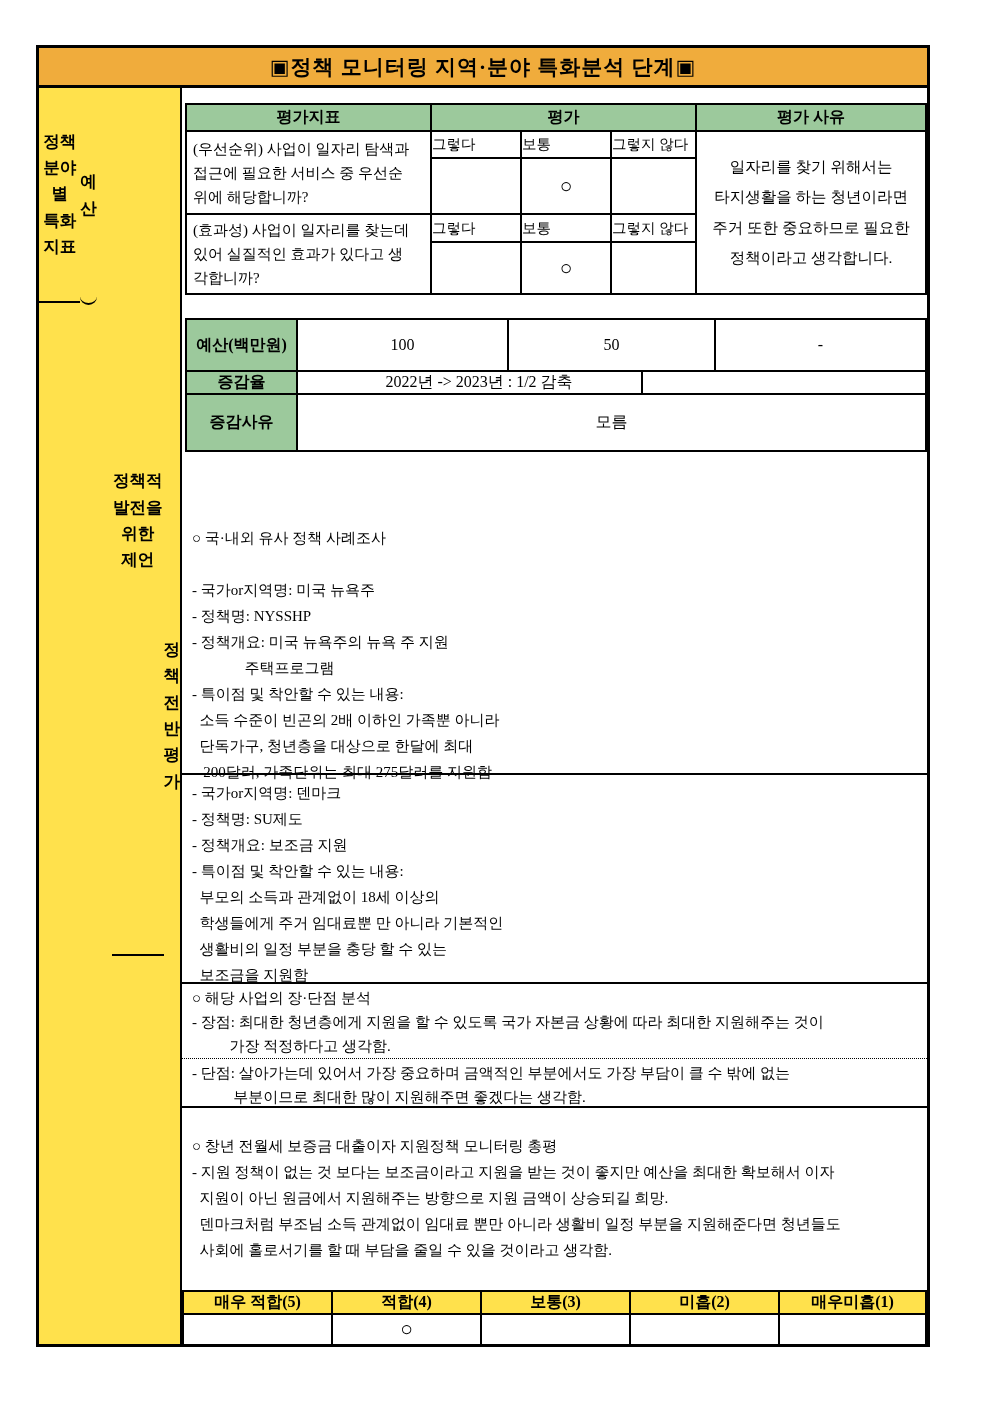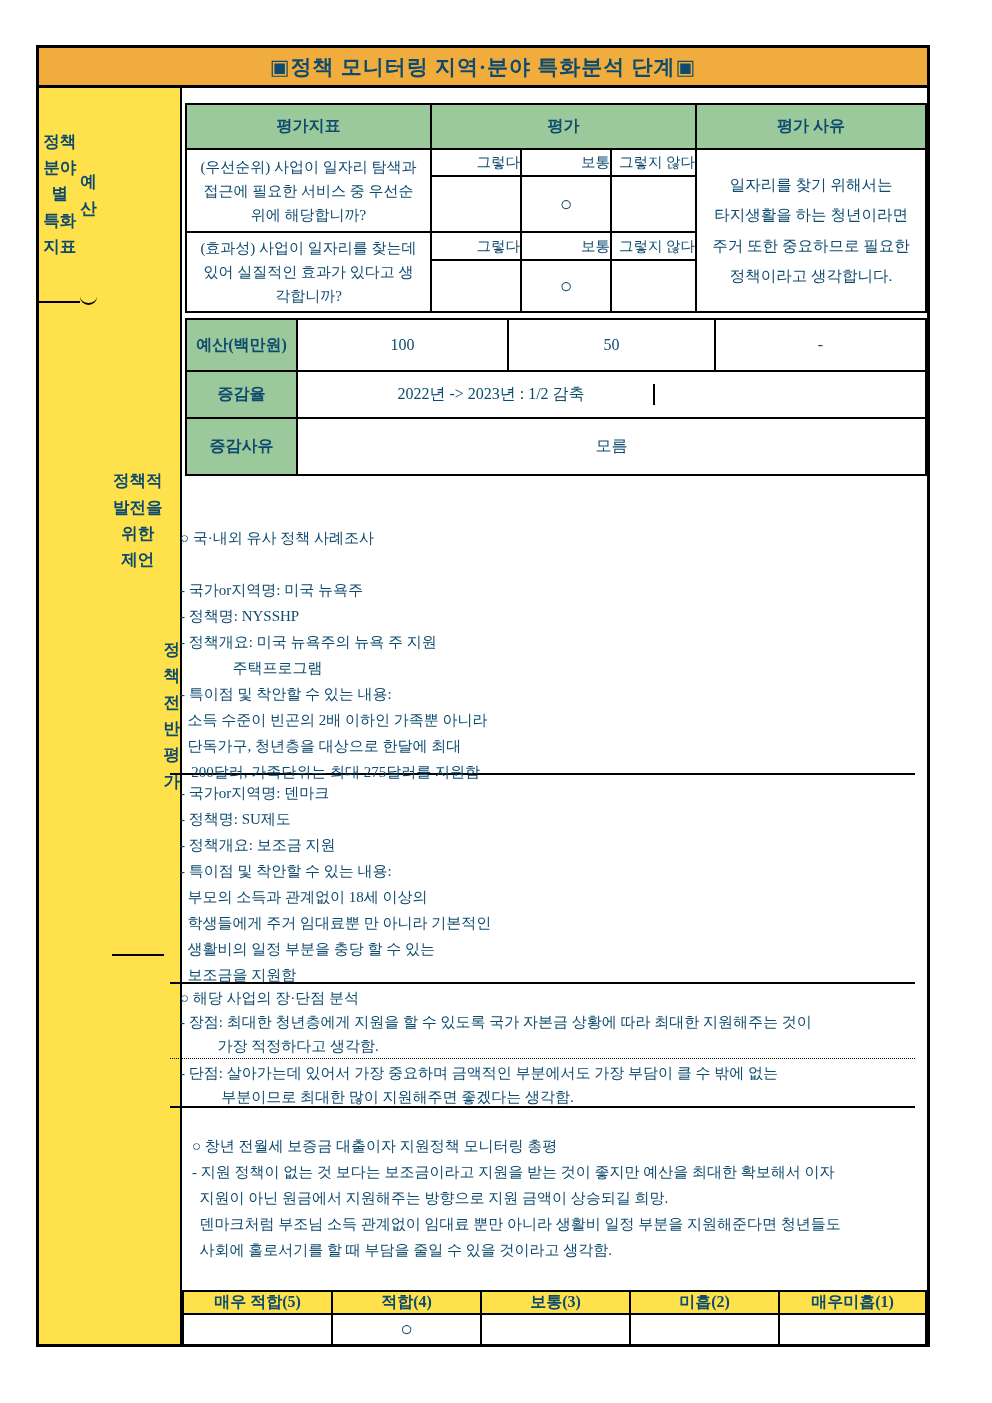--- a/index.html
+++ b/index.html
@@ -1,19 +1,19 @@
 <!DOCTYPE html>
 <html><head>
 <meta charset="utf-8">
 <style>
   * { margin:0; padding:0; box-sizing:border-box; }
   html,body { background:#ffffff; }
   .page {
     position:relative; width:992px; height:1403px; background:#ffffff;
-    font-family:"Liberation Serif","DejaVu Serif",serif; color:#0c4a6e;
+    font-family:"Liberation Serif","DejaVu Serif",serif; color:#000000;
   }
   .doc {
     position:absolute; left:36px; top:45px; width:894px; height:1302px;
     border:3px solid #000;
   }
   
   .title-bar {
     position:absolute; left:0; top:0; width:888px; height:40px;
     background:#F0AC3C; border-bottom:3px solid #000;
     display:flex; align-items:center; justify-content:center;
@@ -28,48 +28,48 @@
   .sb-cell {
     display:flex; align-items:center; justify-content:center; text-align:center;
     font-weight:bold; font-size:16.5px; white-space:pre-wrap; line-height:1.6;
   }
   .sb-1 { height:215px; border-bottom:2px solid #000; }
   .sb-2 { height:217px; border-bottom:2px solid #000;border-radius:11px; }
   .sb-3 { height:868px; border-bottom:2px solid #000;margin-left:15px; }
   .sb-4 { flex:1; }
   
   table { border-collapse:collapse; table-layout:fixed; }
-  td { border:2px solid #000; overflow:hidden;text-align:center; }
+  td { border:2px solid #000; overflow:hidden; }
   .green { background:#9CC99C; }
   .yellow { background:#FFE14C; }
   .hd { font-weight:bold; text-align:center; font-size:16px; }
   .mark-cell { text-align:center; vertical-align:middle; font-size:21px; }
   
   .ind-table { position:absolute; left:146px; top:55px; width:742px; }
   .ind-table td { vertical-align:middle; }
   .q-cell { font-size:15px; line-height:1.6; padding:3px 6px; white-space:pre-wrap; }
-  .sc-cell { font-size:14.5px; text-align:right; }
+  .sc-cell { font-size:14.5px; text-align:left; }
   .reason-cell { font-size:15.5px; text-align:center; white-space:pre-wrap; line-height:1.95; }
-  .r-h td { height:45px; }
+  .r-h td { height:27px; }
   .r-sc td { height:27px; }
   .r-a1 td { height:56px; }
   .r-a2 td { height:49px; }
   
   .bud-table { position:absolute; left:146px; top:270px; width:742px; }
   .bud-table td { vertical-align:middle; text-align:center; font-size:16px; }
   .b-year td { height:27px; }
   .b-amt td { height:52px; }
-  .b-chg td { height:21px; padding:12px; }
+  .b-chg td { height:21px; padding:0; }
   .b-rsn td { height:57px; }
   .chg-inner {
     width:326px; height:100%; border-right:2px solid #000;
     display:flex; align-items:center; justify-content:center; font-size:16px;margin-left:19px;
   }
   
-  .sug-box { position:absolute; left:131px; width:745px; border-bottom:2px solid #000; }
+  .sug-box { position:absolute; left:143px; width:745px; border-bottom:2px solid #000; }
   .sug-1 { top:472px; height:255px; }
   .sug-2 { top:727px; height:209px; }
   .sug-3 { top:936px; height:124px; }
   .sug-free { position:absolute; left:143px; top:1060px; width:745px; height:182px; }
   .sug-text { font-size:15px; line-height:26px; padding:5px 8px 0 10px; white-space:pre-wrap; }
   .sug-text-sm { font-size:15px; line-height:24px; padding:2px 8px 0 10px; white-space:pre-wrap; }
   .dotted-div { border-bottom:1.5px dotted #000; }
   .sum-text { font-size:15px; line-height:26px; padding:25px 8px 0 10px; white-space:pre-wrap; }
   
   .rate-table { position:absolute; left:143px; top:1242px; width:745px; }

